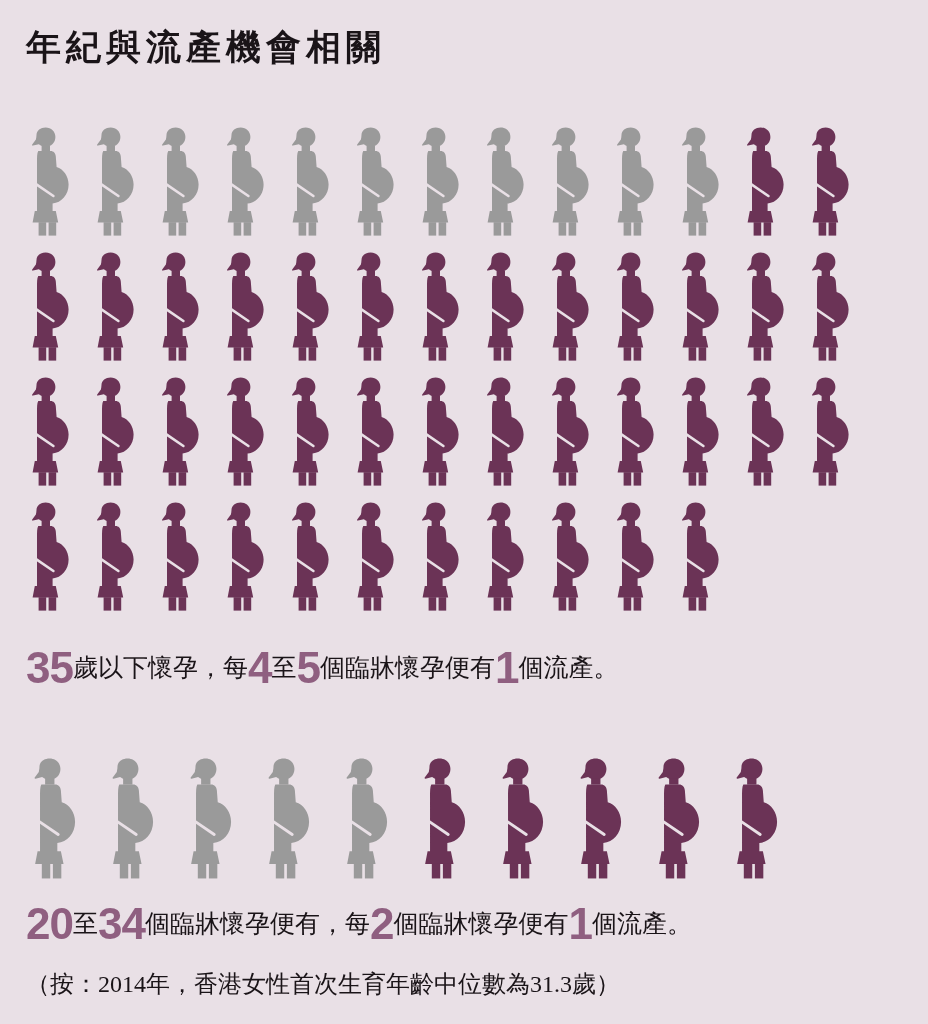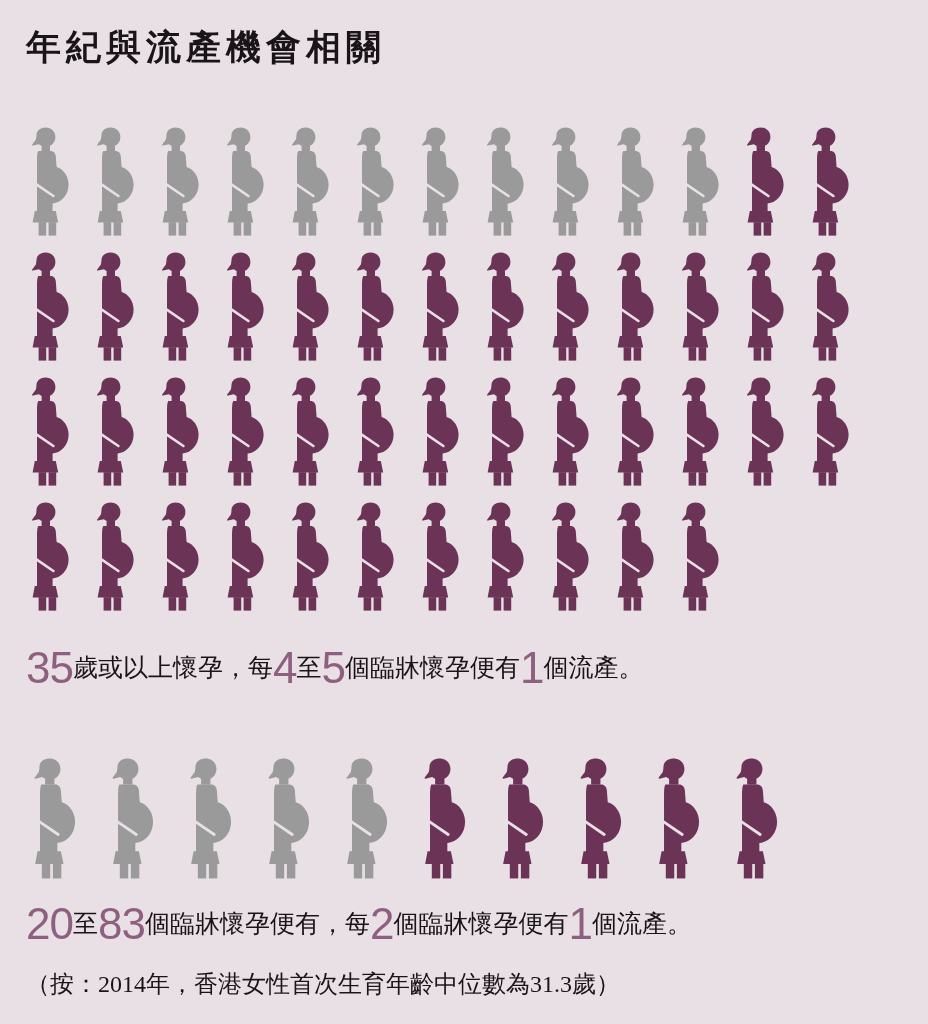--- a/index.html
+++ b/index.html
@@ -76,21 +76,21 @@
     font-family: "Liberation Serif", "DejaVu Serif", serif;
     font-size: 25px;
     line-height: 1;
   }
   #caption-primary { top: 648px; }
   #caption-secondary { top: 904px; }
 
   .caption .num {
     color: #8f5f80;
     font-size: 44px;
-    font-weight: 400;
+    font-weight: 700;
     font-family: "Liberation Sans", "DejaVu Sans", sans-serif;
     letter-spacing: -1px;
     position: relative;
     top: 7px;
     line-height: 0.6;
   }
   .caption .zh {
     font-size: 25px;
     letter-spacing: 0px;
   }
@@ -716,21 +716,21 @@
               <path d="M12.2 24.0 L24.6 24.0 C27.6 24.0 29.5 26.2 29.8 29.4 L30.6 40.0 C37.2 42.0 42.6 48.8 42.6 57.6 C42.6 67.8 35.4 75.8 26.6 76.6 L26.6 84.0 L29.8 84.0 L32.2 95.6 L6.6 95.6 L8.8 84.0 L11.0 84.0 L11.0 36.0 C11.0 30.0 11.0 26.0 12.2 24.0 Z"></path>
               <rect x="12.6" y="95.2" width="7.6" height="13.4"></rect>
               <rect x="22.6" y="95.2" width="7.6" height="13.4"></rect>
             </g>
             <path d="M10.4 57.4 L27.4 69.0" stroke="#e9e0e6" stroke-width="2.6" stroke-linecap="round" fill="none"></path>
           </svg>
         </span>
       </div>
     </div>
 
-  <div class="caption" id="caption-primary"><span class="num">35</span><span class="zh">歲或以上懷孕，每</span><span class="num">4</span><span class="zh">至</span><span class="num">5</span><span class="zh">個臨牀懷孕便有</span><span class="num">1</span><span class="zh">個流產。</span></div>
+  <div class="caption" id="caption-primary"><span class="num">35</span><span class="zh">歲以下懷孕，每</span><span class="num">4</span><span class="zh">至</span><span class="num">5</span><span class="zh">個臨牀懷孕便有</span><span class="num">1</span><span class="zh">個流產。</span></div>
 
   <div class="picto-group" id="group-secondary">
       <div class="picto-row">
         <span class="figure">
           <svg viewBox="0 0 49 110" xmlns="http://www.w3.org/2000/svg" aria-hidden="true">
             <g fill="#9a9a9a">
               <path d="M10.5 8.0 C10.5 3.4 14.6 0.4 19.6 0.4 C25.2 0.4 29.4 4.3 29.4 9.9 C29.4 15.6 25.2 19.6 19.6 19.6 C16.9 19.6 14.6 18.7 12.9 17.2 L7.0 18.6 C6.3 18.8 5.8 18.1 6.2 17.5 L9.9 12.6 C10.1 11.2 10.5 9.8 10.5 8.0 Z"></path>
               <rect x="15.6" y="18.4" width="8.4" height="5.6"></rect>
               <path d="M12.2 24.0 L24.6 24.0 C27.6 24.0 29.5 26.2 29.8 29.4 L30.6 40.0 C37.2 42.0 42.6 48.8 42.6 57.6 C42.6 67.8 35.4 75.8 26.6 76.6 L26.6 84.0 L29.8 84.0 L32.2 95.6 L6.6 95.6 L8.8 84.0 L11.0 84.0 L11.0 36.0 C11.0 30.0 11.0 26.0 12.2 24.0 Z"></path>
               <rect x="12.6" y="95.2" width="7.6" height="13.4"></rect>
@@ -843,17 +843,17 @@
               <path d="M12.2 24.0 L24.6 24.0 C27.6 24.0 29.5 26.2 29.8 29.4 L30.6 40.0 C37.2 42.0 42.6 48.8 42.6 57.6 C42.6 67.8 35.4 75.8 26.6 76.6 L26.6 84.0 L29.8 84.0 L32.2 95.6 L6.6 95.6 L8.8 84.0 L11.0 84.0 L11.0 36.0 C11.0 30.0 11.0 26.0 12.2 24.0 Z"></path>
               <rect x="12.6" y="95.2" width="7.6" height="13.4"></rect>
               <rect x="22.6" y="95.2" width="7.6" height="13.4"></rect>
             </g>
             <path d="M10.4 57.4 L27.4 69.0" stroke="#e9e0e6" stroke-width="2.6" stroke-linecap="round" fill="none"></path>
           </svg>
         </span>
       </div>
     </div>
 
-  <div class="caption" id="caption-secondary"><span class="num">20</span><span class="zh">至</span><span class="num">83</span><span class="zh">個臨牀懷孕便有，每</span><span class="num">2</span><span class="zh">個臨牀懷孕便有</span><span class="num">1</span><span class="zh">個流產。</span></div>
+  <div class="caption" id="caption-secondary"><span class="num">20</span><span class="zh">至</span><span class="num">34</span><span class="zh">個臨牀懷孕便有，每</span><span class="num">2</span><span class="zh">個臨牀懷孕便有</span><span class="num">1</span><span class="zh">個流產。</span></div>
 
   <div class="footnote">（按：2014年，香港女性首次生育年齡中位數為31.3歲）</div>
 
 </div>
 
 </body></html>

